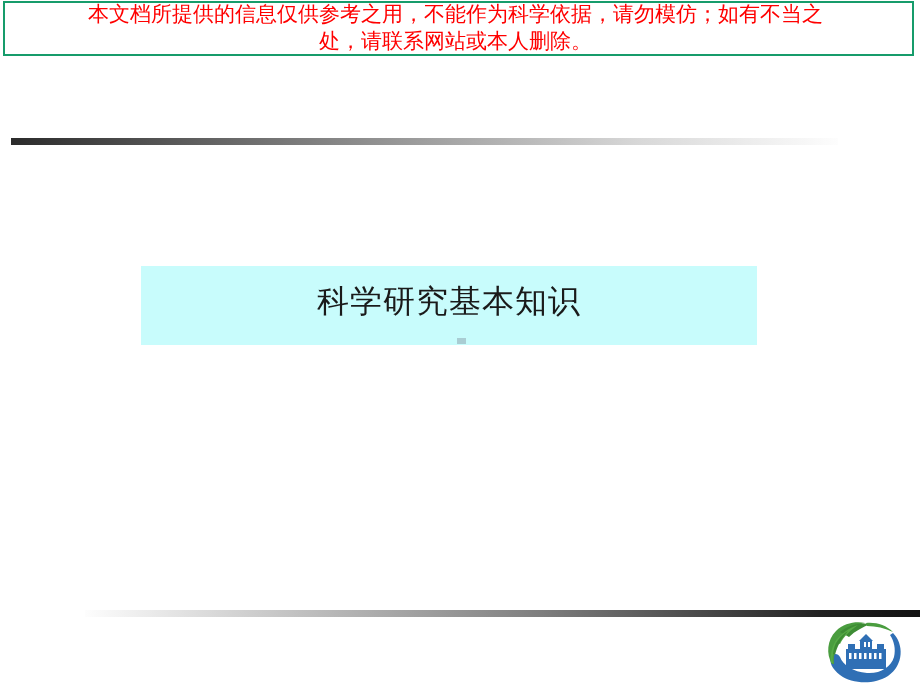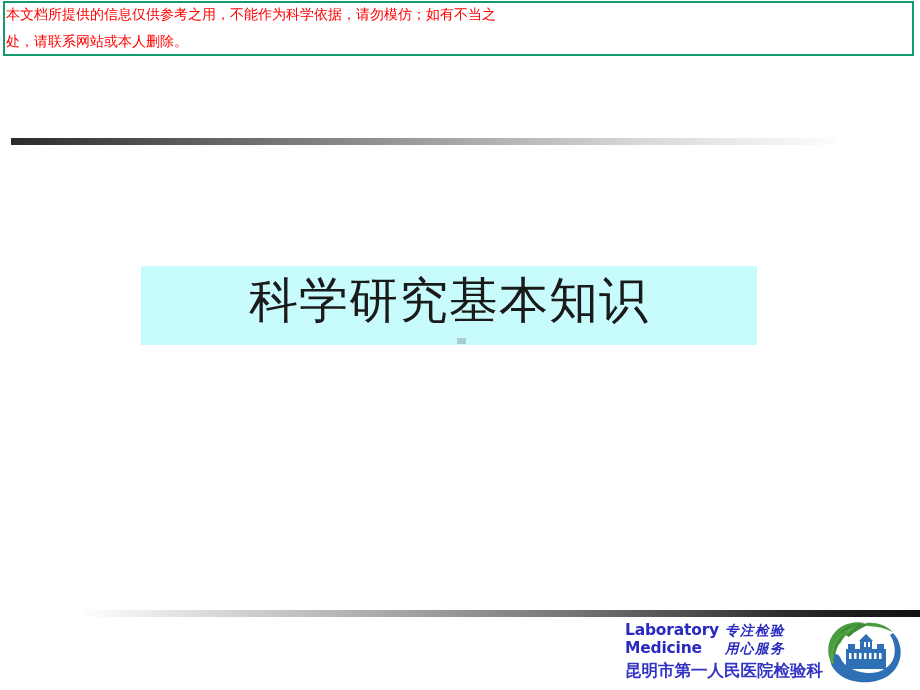--- a/index.html
+++ b/index.html
@@ -28,24 +28,24 @@
     border: 2px solid #169c6b;
     box-sizing: border-box;
     background: transparent;
     z-index: 30;
   }
   #disclaimer-text {
     position: absolute;
     left: 6px;
     top: 1px;
     width: 899px;
-    text-align: left;
+    text-align: center;
     color: #ff0000;
     font-family: "DejaVu Serif", "Liberation Serif", serif;
-    font-size: 14px;
+    font-size: 21px;
     line-height: 27px;
     letter-spacing: 0px;
     white-space: pre-line;
     z-index: 31;
   }
 
   
   #brand-logo {
     position: absolute;
     left: 8px;
@@ -114,21 +114,21 @@
     background: #c8fcfc;
     z-index: 5;
   }
   #title-text {
     position: absolute;
     left: 0;
     top: 3px;
     width: 616px;
     text-align: center;
     font-family: "DejaVu Serif", "Liberation Serif", serif;
-    font-size: 49px;
+    font-size: 32px;
     line-height: 64px;
     color: #1a1a1a;
     letter-spacing: 1px;
     white-space: nowrap;
   }
   #title-marker {
     position: absolute;
     left: 457px;
     top: 338px;
     width: 9px;
@@ -218,27 +218,20 @@
 
   <div id="header-rule"></div>
 
   <div id="title-box">
     <div id="title-text">科学研究基本知识</div>
   </div>
   <div id="title-marker"></div>
 
   <div id="footer-rule"></div>
 
-  <div id="footer-brand">
-    <div class="footer-line" id="footer-lab">Laboratory</div>
-    <div class="footer-line" id="footer-med">Medicine</div>
-    <div class="footer-line" id="footer-slogan1">专注检验</div>
-    <div class="footer-line" id="footer-slogan2">用心服务</div>
-    <div class="footer-line" id="footer-dept">昆明市第一人民医院检验科</div>
-  </div>
 
   <svg id="hospital-emblem" viewBox="0 0 88 66">
 
     <path d="M71 13 C82 24 82 45 66 56 C52 65 30 64 18 55 C10 49 7 42 9 37
              C11 33 16 33 18 37 C21 45 31 52 45 53 C58 54 69 47 72 37
              C74 29 72 21 68 15 Z" fill="#2f6fb5"></path>
 
     <path d="M10 44 C4 34 5 20 14 11 C22 3 34 1 43 3 C35 5 26 9 20 17
              C14 25 11 34 12 44 Z" fill="#4a9d3f"></path>
     <path d="M18 12 C26 5 38 2 48 4 C41 7 33 11 27 17 Z" fill="#3e8c35"></path>

